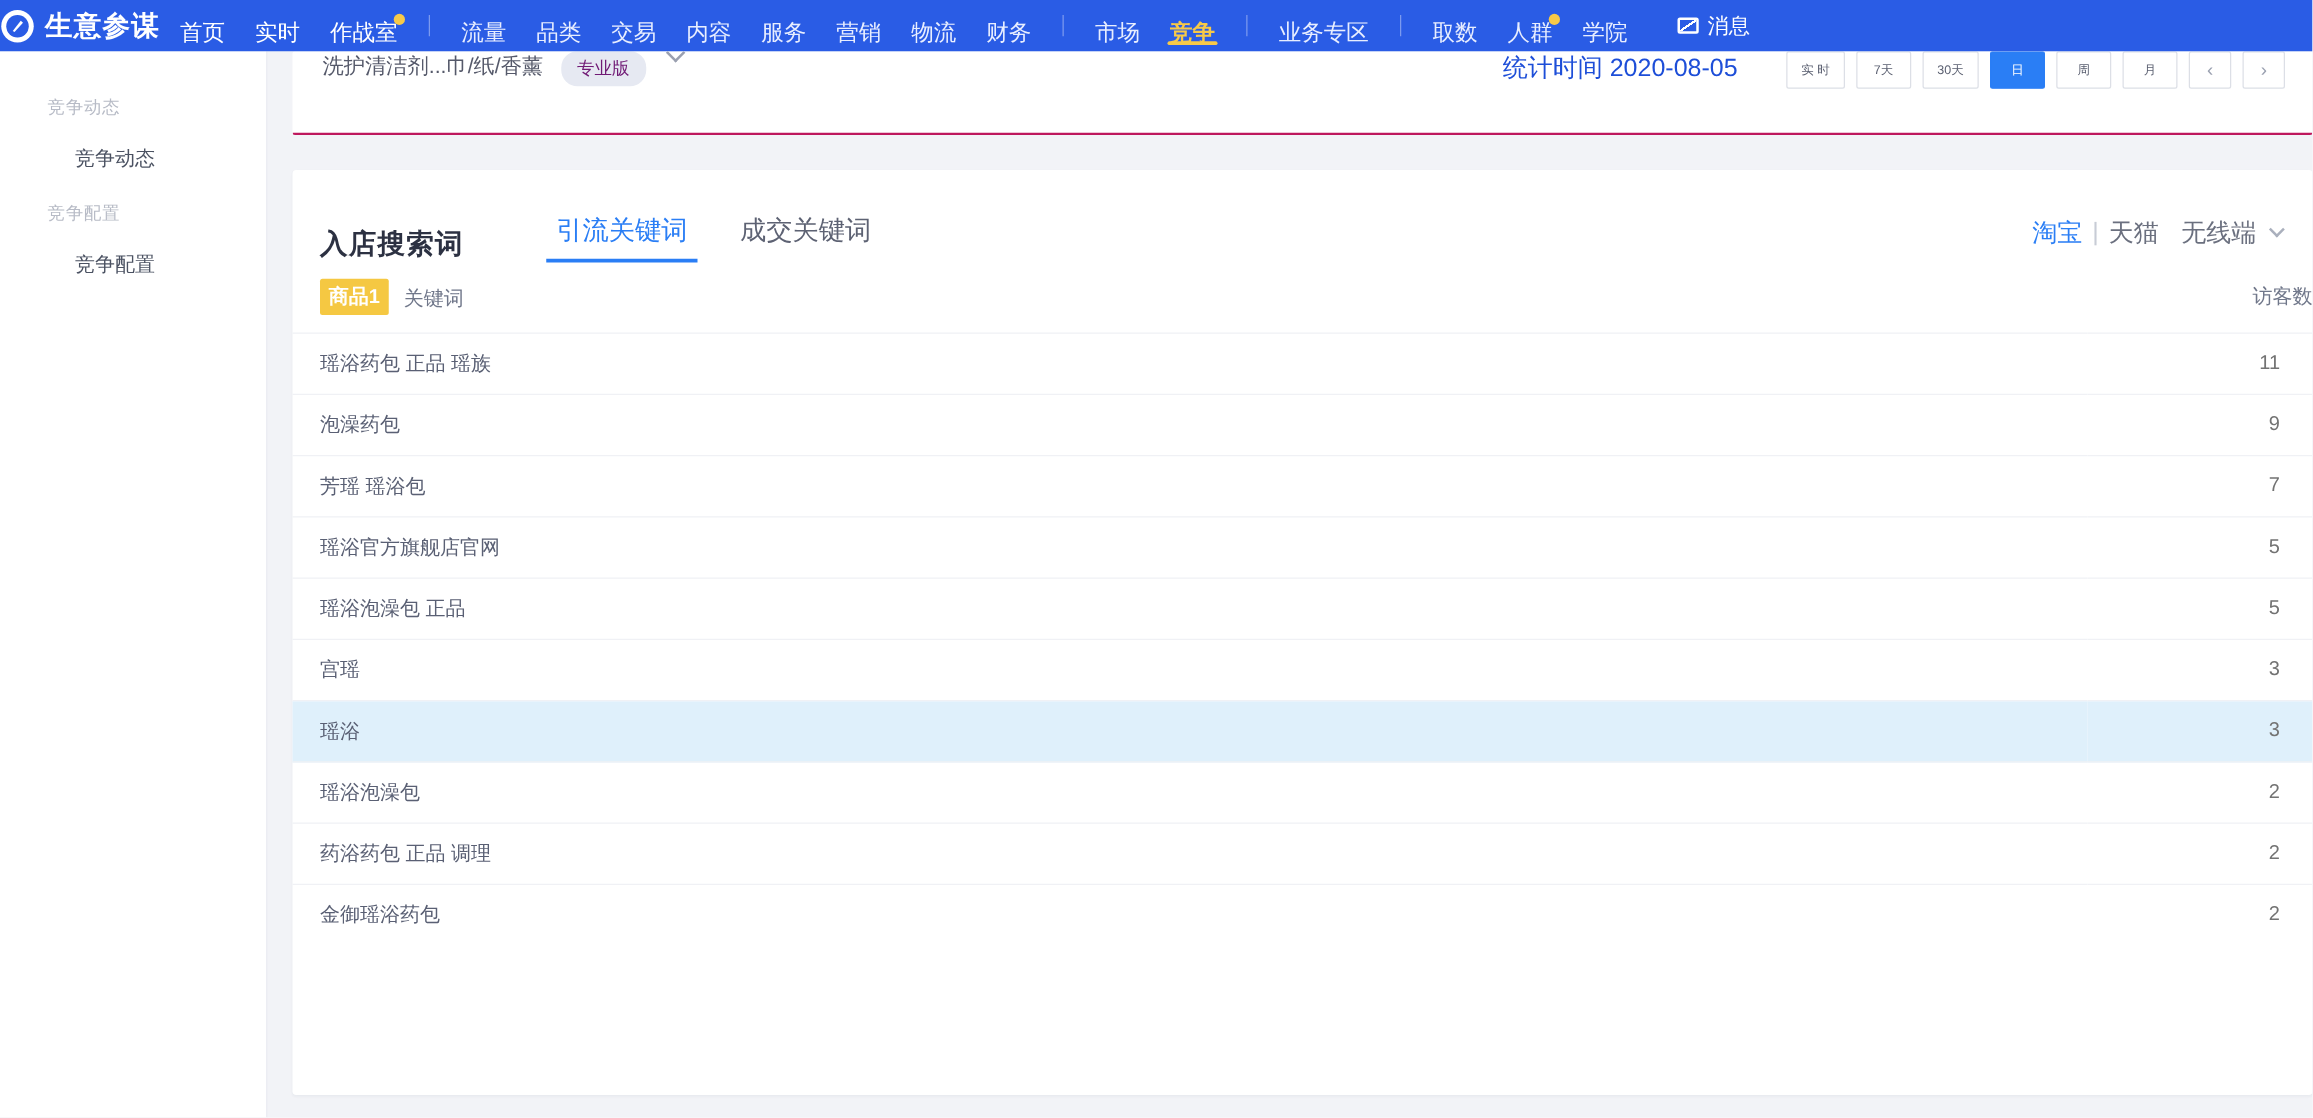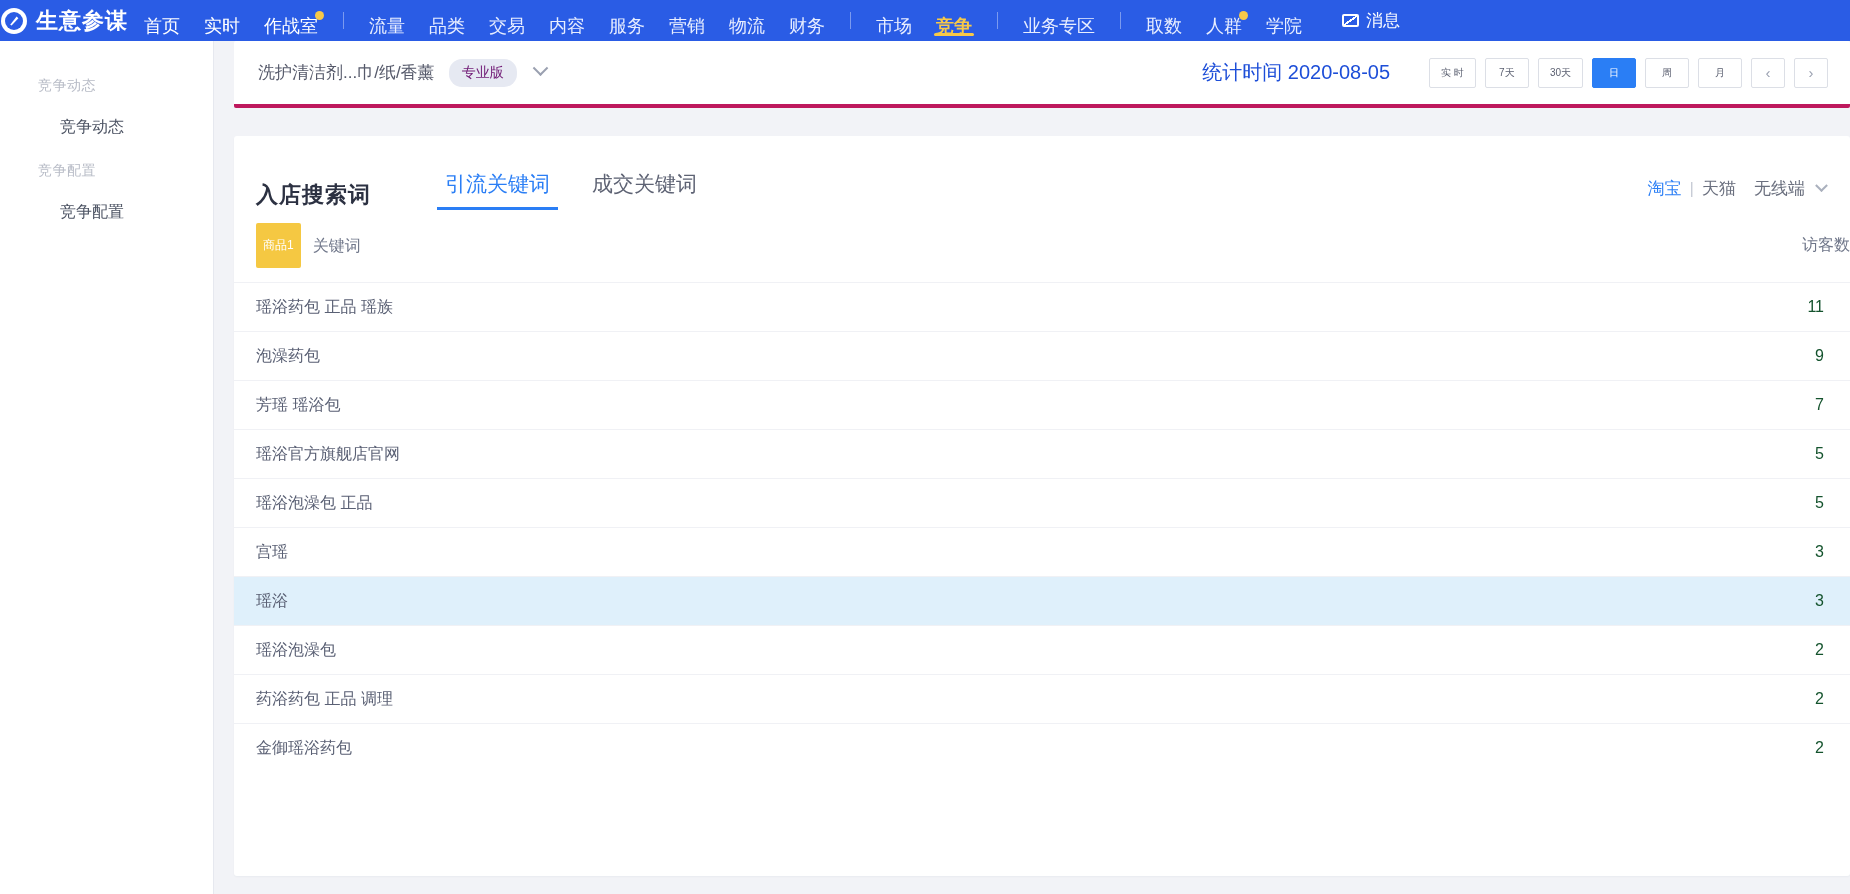--- a/index.html
+++ b/index.html
@@ -129,23 +129,23 @@
     overflow: hidden;
   }
 
   
   #filterbar {
     background: #ffffff;
     height: 67px;
     margin-top: 0;
     border-radius: 2px;
     display: flex;
-    align-items: center;
+    align-items: flex-start;
     padding: 0 22px 0 24px;
-    border-bottom: 4px solid #be185d;
+    border-bottom: 2px solid #be185d;
   }
   .cat-text {
     font-size: 17px; color: #55596a; font-weight: 500;
   }
   .pro-badge {
     margin-left: 14px;
     background: #e6e9f2;
     color: #701a75;
     font-size: 14px;
     font-weight: normal;
@@ -224,21 +224,21 @@
     position: absolute;
     left: 0; right: 0; bottom: 0;
     height: 3px;
     background: #2a7ef5;
   }
   .head-right {
     margin-left: auto;
     display: flex;
     align-items: center;
     padding-bottom: 10px;
-    font-size: 17px;
+    font-size: 20px;
     color: #6b707f;
   }
   .plat-link { color: #2a7ef5; cursor: pointer; }
   .plat-div { margin: 0 8px; color: #c8ccd6; }
   .plat-link.inactive { color:#6b707f; }
   .term-sel { margin-left: 18px; color:#6b707f; cursor:pointer; }
   .chev-sm {
     display: inline-block;
     margin-left: 12px;
     width: 9px; height: 9px;
@@ -255,39 +255,39 @@
     color: #70778a;
     padding: 13px 0 14px 0;
     text-align: left;
   }
   thead th.col-kw { padding-left: 22px; }
   thead th.col-num { text-align: right; width: 180px; }
   .kw-badge {
     display: inline-block;
     background: #f5c842;
     color: #ffffff;
-    font-size: 12px;
-    font-weight: normal;
-    padding: 14px 7px;
+    font-size: 16px;
+    font-weight: bold;
+    padding: 4px 7px;
     border-radius: 2px;
     margin-right: 12px;
     vertical-align: 2px;
   }
   tbody tr { border-top: 1px solid #f0f1f5; height: 49px; }
   tbody tr.highlight { background: #dff0fb; }
   tbody td {
     font-size: 16px;
     color: #5a6074;
     padding-left: 22px;
   }
   tbody td.num {
     text-align: right;
     padding-right: 26px;
     padding-left: 0;
-    color: #14532d;
+    color: #737373;
   }
 </style>
 </head>
 <body>
 
 <div id="topnav">
   <div class="logo-wrap">
     <span class="logo-mark">
       <svg width="20" height="20" viewBox="0 0 20 20">
         <circle cx="10" cy="10" r="9" fill="#2a5ce5"></circle>

